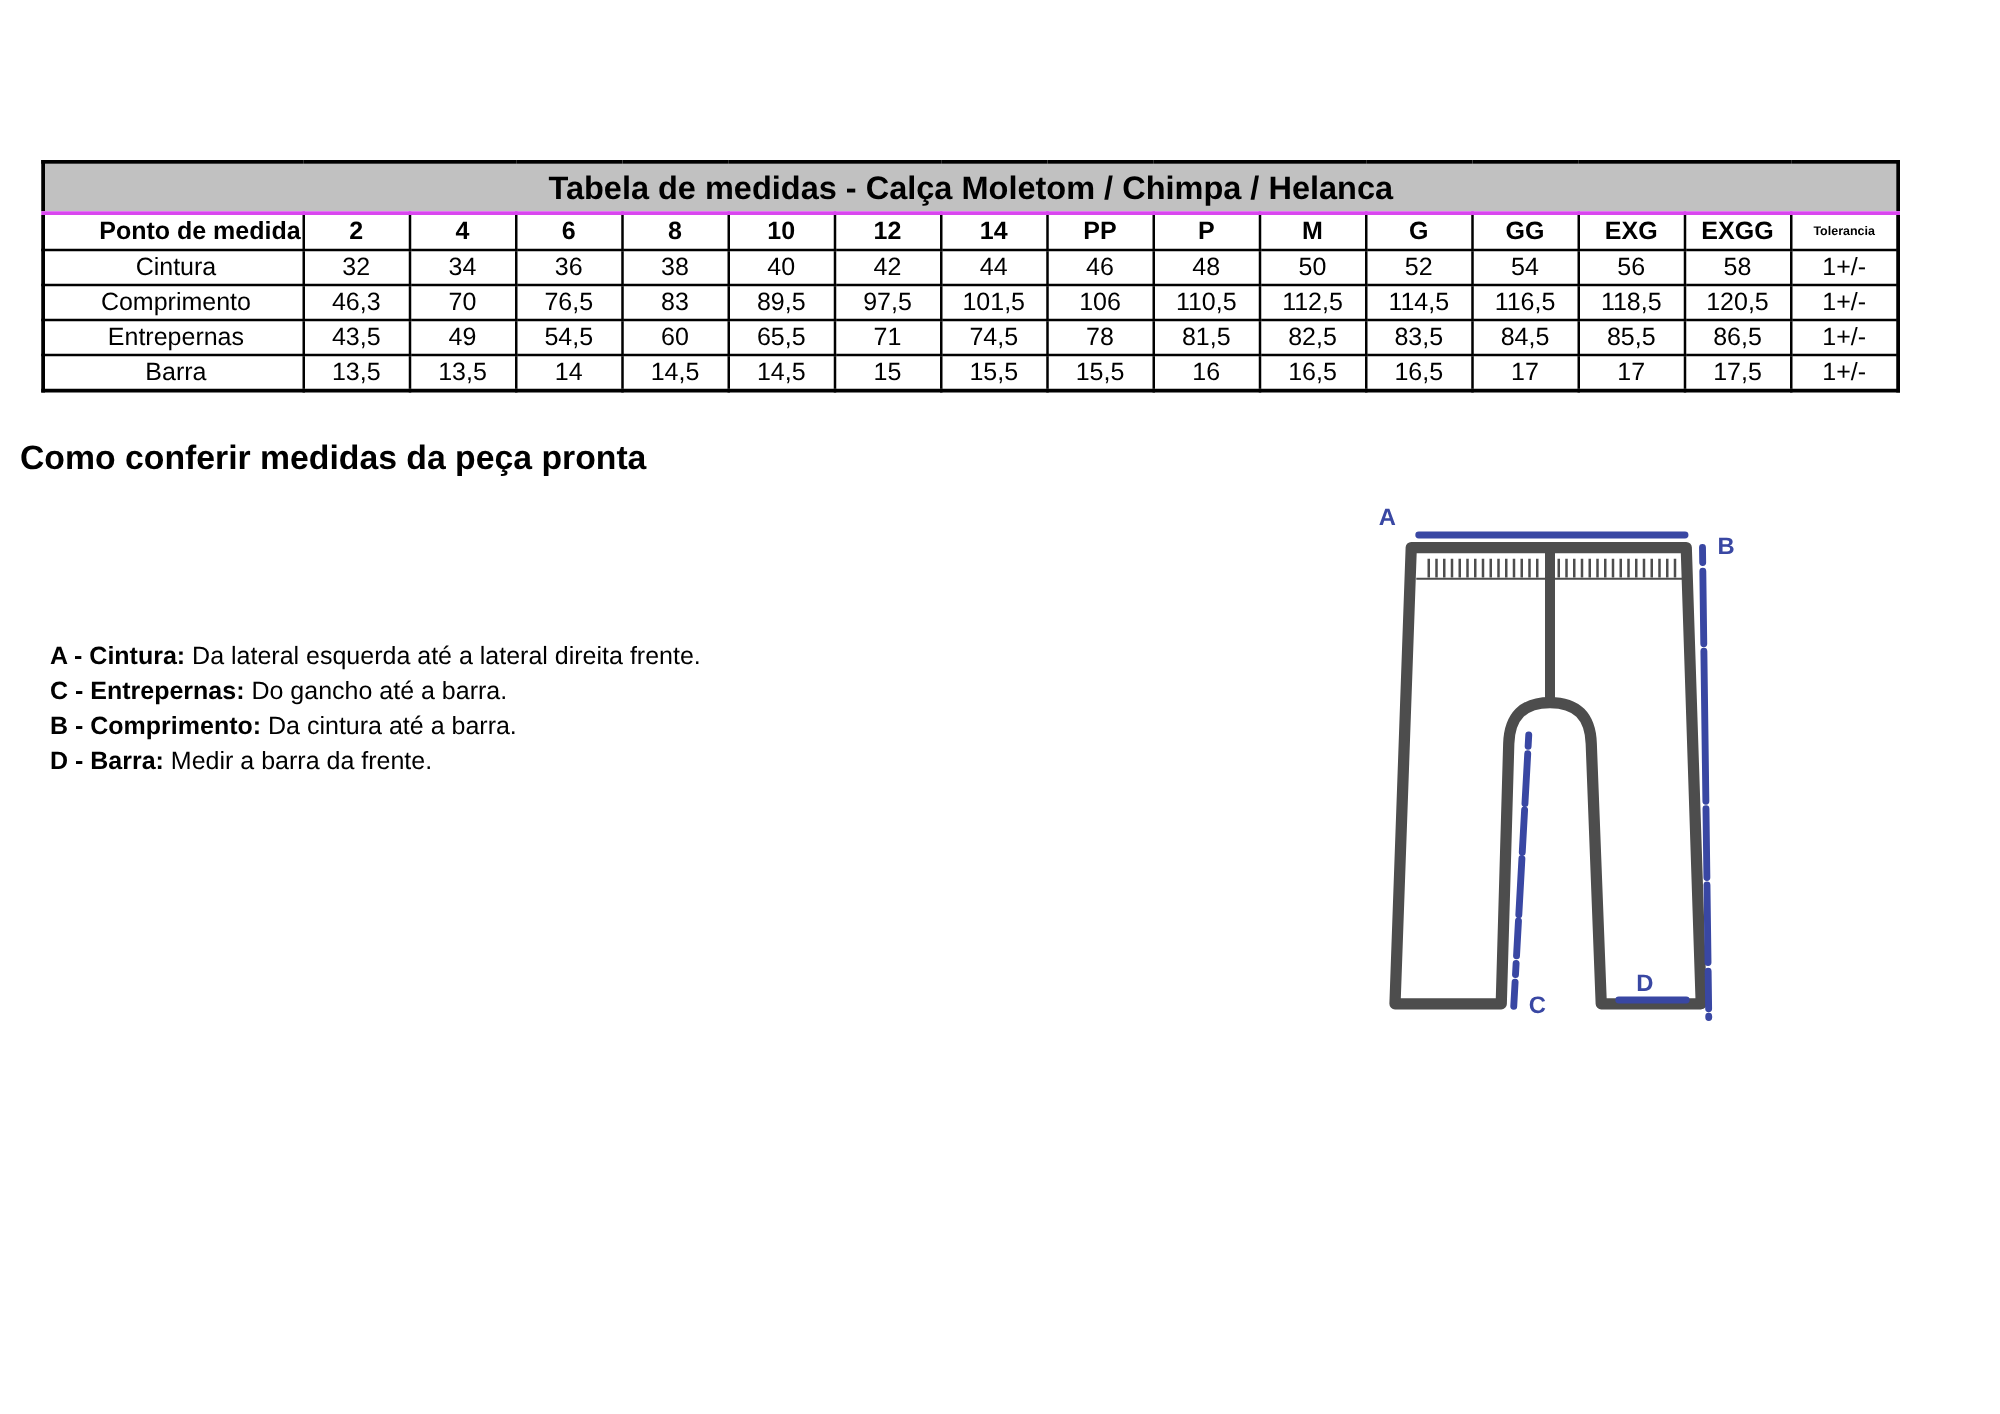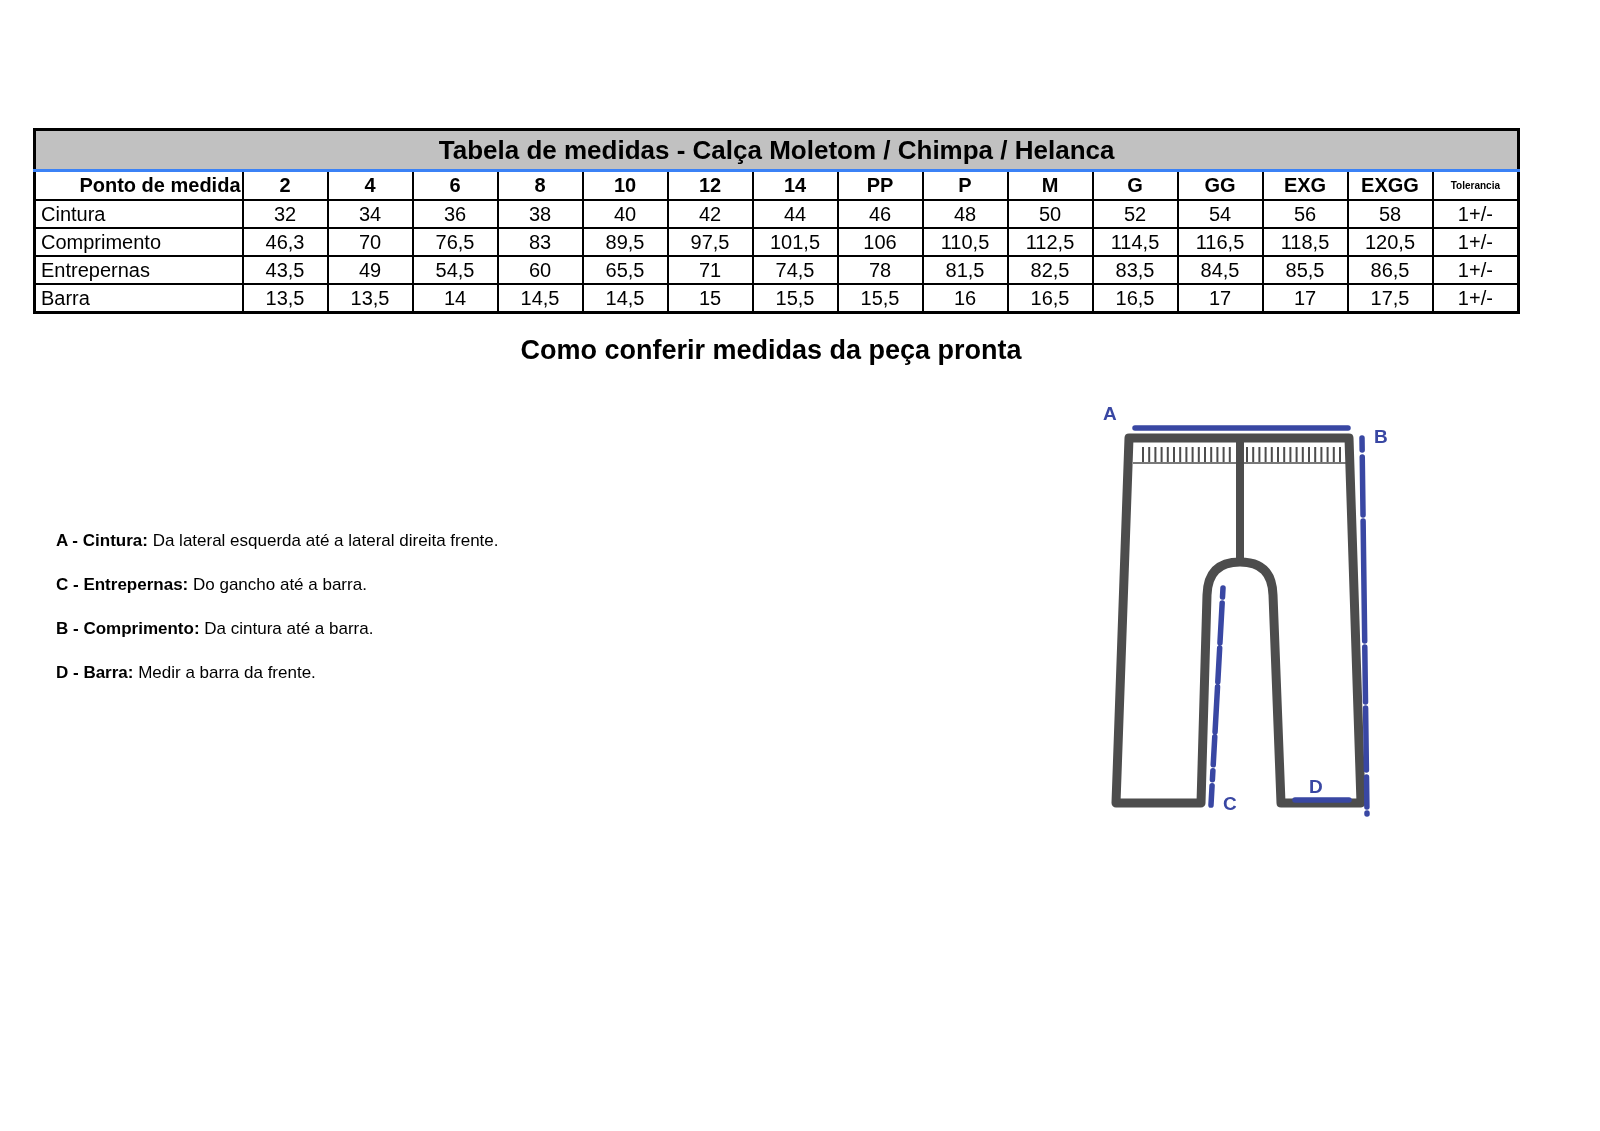--- a/index.html
+++ b/index.html
@@ -14,34 +14,34 @@
     border:3px solid #000;
   }
   table.size-table th, table.size-table td{
     border:2px solid #000;
     text-align:center;vertical-align:middle;
     font-size:20px;height:26px;padding:0 1px;
     overflow:hidden;white-space:nowrap;
   }
   table.size-table tr.title-row th{
     background:#c1c1c1;font-size:26px;font-weight:bold;height:38px;
-    border-bottom:3px solid #3b82f6;
+    border-bottom:3px solid #d946ef;
   }
   table.size-table thead tr.header-row th{font-weight:bold;height:27px;}
-  table.size-table .c-first{text-align:left;padding-left:5px;}
+  table.size-table .c-first{text-align:center;padding-left:5px;}
   table.size-table thead .c-first{text-align:right;}
   table.size-table thead .c-tol{font-size:10px;}
   
   .section-heading{
-    position:absolute;left:0;top:335px;width:1542px;margin:0;
-    text-align:center;font-size:27px;font-weight:bold;
+    position:absolute;left:0;top:335px;width:1542px;margin:16px;
+    text-align:left;font-size:27px;font-weight:bold;
   }
   
   .notes{position:absolute;left:40px;top:511px;}
-  .notes p{margin:16px;font-size:17px;line-height:28px;}
+  .notes p{margin:0;font-size:20px;line-height:28px;}
   
   svg.diagram{position:absolute;left:1060px;top:390px;}
   .mlabel{font-family:"Liberation Sans",sans-serif;font-size:19px;font-weight:bold;}
 </style>
 </head>
 <body>
 
 <div class="page">
 
   <table class="size-table">

